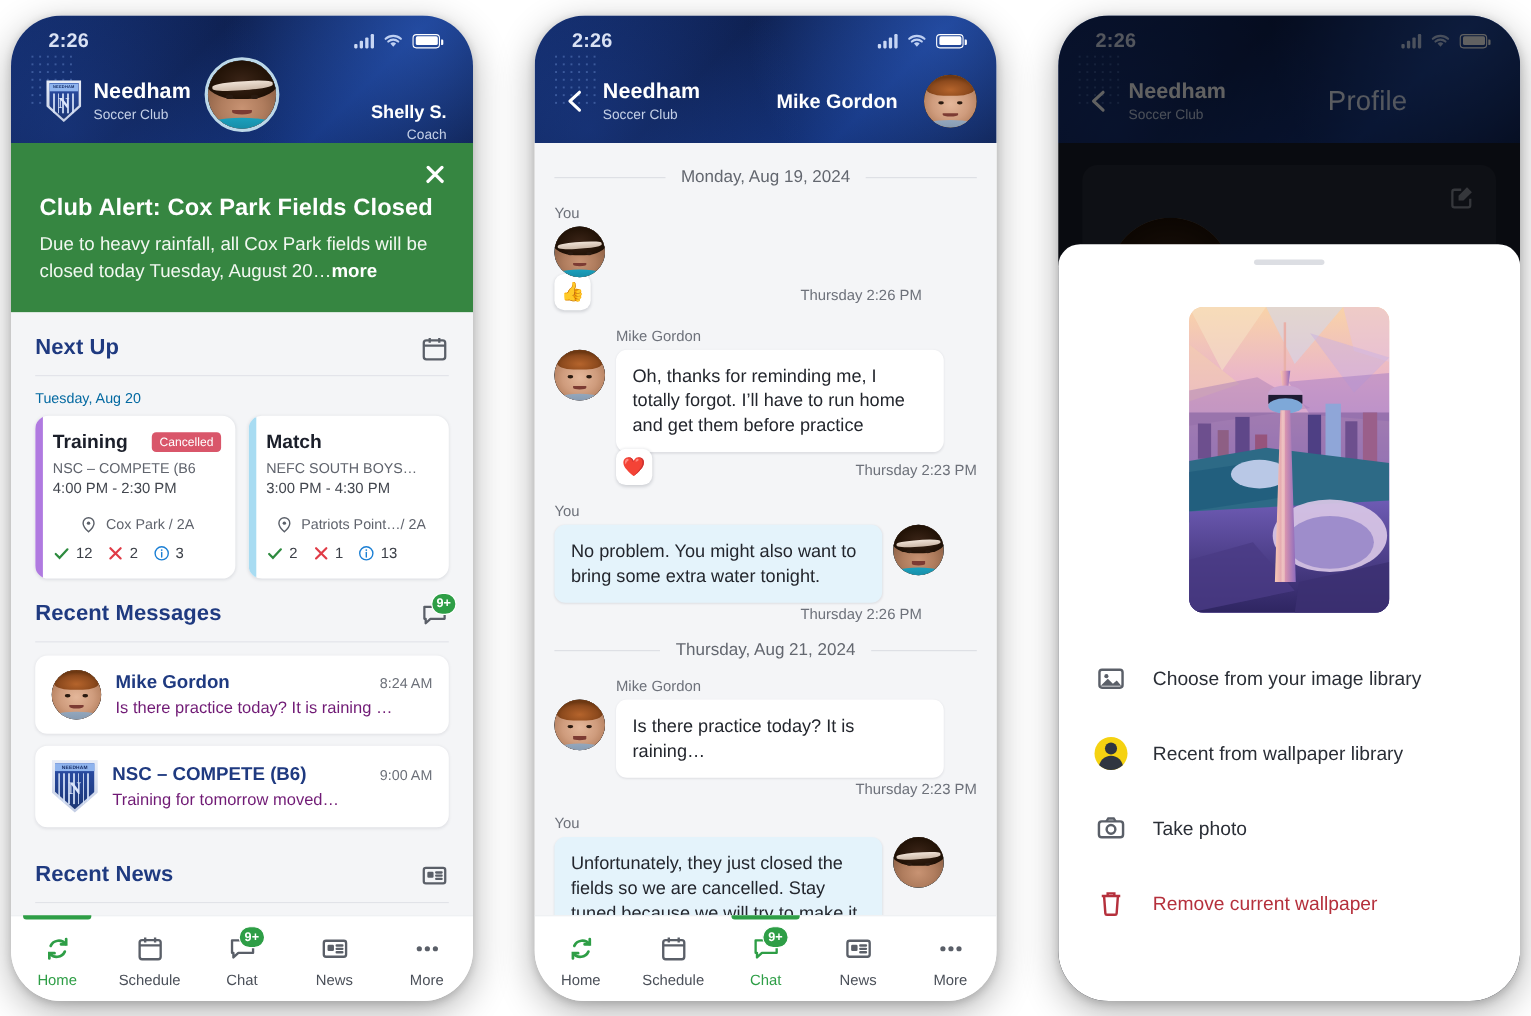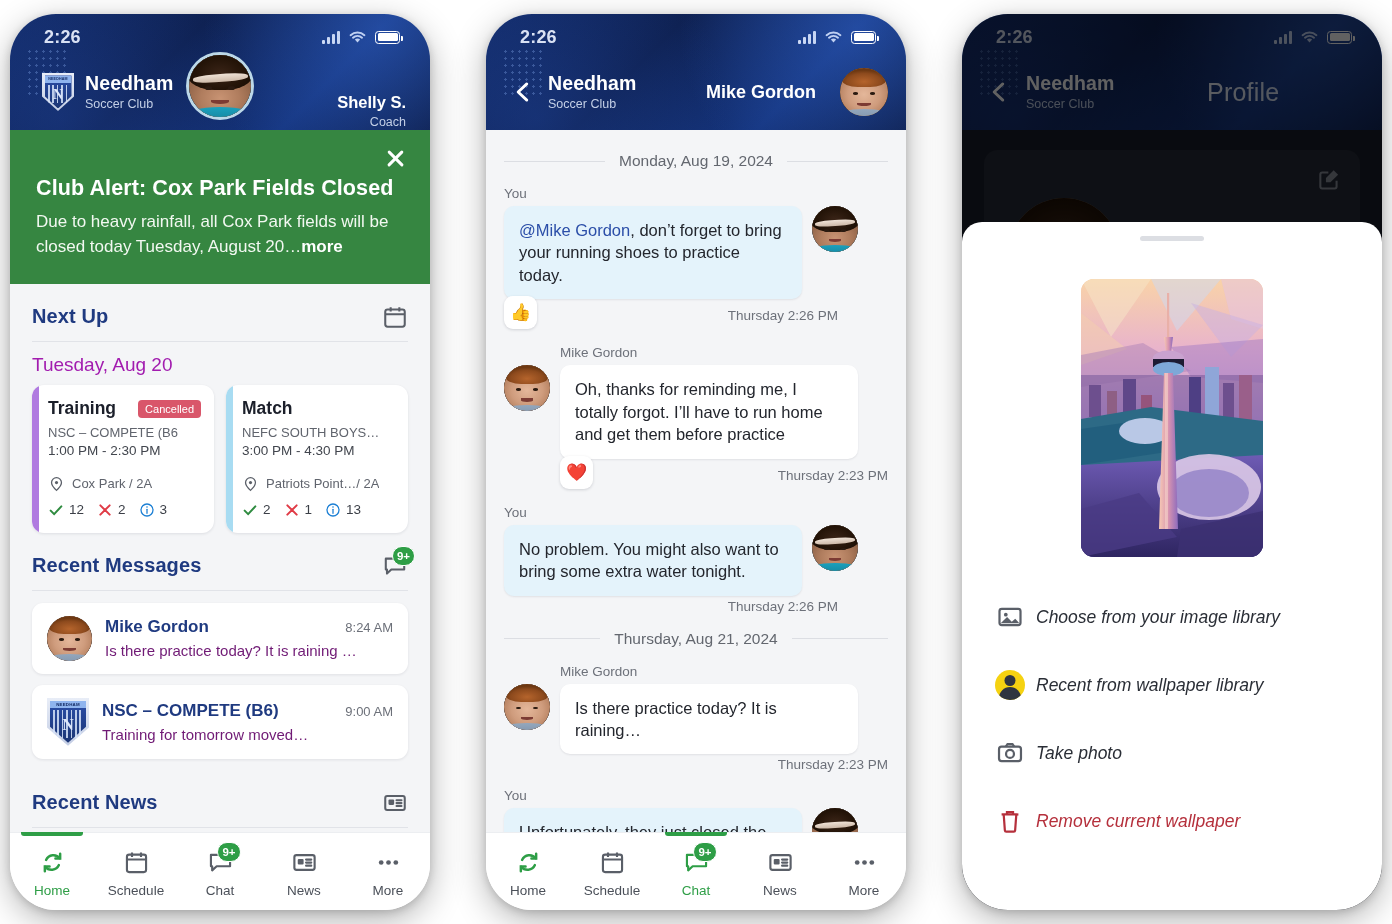--- a/index.html
+++ b/index.html
@@ -192,21 +192,21 @@
   
   .ic { width:26px; height:26px; position:relative; flex:0 0 auto; }
   .ic svg { width:100%; height:100%; display:block; }
   .badge9 {
     position:absolute; right:-7px; top:-7px; min-width:20px; height:20px;
     background:#2e9e46; color:#fff; border-radius:10px; font-size:11.5px;
     font-weight:700; display:flex; align-items:center; justify-content:center;
     padding:0 4px; border:1.5px solid #fff;
   }
 
-  .day-label { font-size:19px; color:#a21caf; padding: 12px 22px 9px 22px; }
+  .day-label { font-size:13px; color:#0369a1; padding: 12px 22px 9px 22px; }
 
   .cards-row { display:flex; gap:12px; padding: 0 22px; }
   .evt {
     position:relative; flex:1 1 0; background:#fff; border-radius:12px;
     padding: 14px 13px 13px 16px; min-height:148px;
     box-shadow:0 1px 3px rgba(18,25,45,.10);
     overflow:hidden;
   }
   .evt::before {
     content:""; position:absolute; left:0; top:0; bottom:0; width:7px;
@@ -215,21 +215,21 @@
   .evt.blue::before { background:#a8dcf2; }
   .evt-top { display:flex; align-items:flex-start; gap:1px; }
   .evt-type { font-size:17.5px; font-weight:700; color:#1b1f2a; line-height:1.1; }
   .pill {
     margin-left:auto; background:#d9566a; color:#fff; font-size:11px;
     padding:3px 7px; border-radius:4px; font-weight:400; white-space:nowrap;
     margin-top:1px;
   }
   .evt-team { font-size:13px; color:#60646d; margin-top:6px; line-height:1.32; }
   .evt-time { font-size:13.5px; color:#42464e; margin-top:1px; line-height:1.38; }
-  .evt-loc { display:flex; align-items:center; gap:7px; margin-top:14px; }
+  .evt-loc { display:flex; align-items:center; gap:7px; margin-top:14px;justify-content:center; }
   .pin { width:17px; height:18px; flex:0 0 auto; }
   .evt-loc-txt { font-size:13px; color:#60646d; white-space:nowrap; overflow:hidden; text-overflow:ellipsis;}
   .evt-stats { display:flex; align-items:center; gap:13px; margin-top:9px; }
   .stat { display:flex; align-items:center; gap:5px; font-size:13.5px; color:#3b3f47; }
   .stat svg { width:16px; height:16px; flex:0 0 auto; }
 
   .msg-card {
     background:#fff; border-radius:11px; margin: 0 22px 11px 22px;
     padding: 13px 15px; display:flex; align-items:center; gap:13px;
     box-shadow:0 1px 3px rgba(18,25,45,.09);
@@ -334,21 +334,21 @@
   .sheet-top { display:flex; align-items:center; padding: 0 24px 0 24px; height:42px;}
   .sheet-back { width:24px; height:24px; }
   .sheet-title { font-size:20px; font-weight:700; color:#1f3a80; margin:0 auto; }
   .sheet-save { font-size:18px; color:#2e9e46; }
   .wp-preview {
     width:182px; height:278px; margin: 22px auto 0 auto; border-radius:13px;
     overflow:hidden; position:relative;
     background: linear-gradient(178deg,#f7cfa3 0%,#f0b6c4 16%,#cfa7d8 30%,#8e7ac8 50%,#5b4c9e 70%,#3a2e72 100%);
   }
   .wp-opts { margin-top:26px; padding: 0 34px; }
-  .wp-opt { display:flex; align-items:center; gap:12px; height:68px;font-style:italic; }
+  .wp-opt { display:flex; align-items:center; gap:24px; height:68px; }
   .wp-opt .ic { width:28px; height:28px; }
   .wp-lbl { font-size:17.5px; color:#2a2e36; }
   .wp-opt.danger .wp-lbl { color:#b5303c; }
   .wp-av-yellow {
     width:30px; height:30px; border-radius:50%; background:#f5d211; position:relative; overflow:hidden; flex:0 0 auto;
   }
   .wp-av-yellow::before{
     content:""; position:absolute; left:50%; top:16%; transform:translateX(-50%);
     width:11px; height:11px; border-radius:50%; background:#2f3540;
   }
@@ -430,21 +430,21 @@
       <div class="hr"></div>
       <div class="day-label">Tuesday, Aug 20</div>
 
       <div class="cards-row">
         <div class="evt purple">
           <div class="evt-top">
             <div class="evt-type">Training</div>
             <div class="pill">Cancelled</div>
           </div>
           <div class="evt-team">NSC – COMPETE (B6</div>
-          <div class="evt-time">1:00 PM - 2:30 PM</div>
+          <div class="evt-time">4:00 PM - 2:30 PM</div>
           <div class="evt-loc">
             <svg class="pin" viewBox="0 0 24 24" fill="none" stroke="#5a5f68" stroke-width="1.8">
               <path d="M12 21s7-6.2 7-11a7 7 0 1 0-14 0c0 4.8 7 11 7 11z"></path>
                 <circle cx="12" cy="10" r="2.2" fill="#5a5f68" stroke="none"></circle>
             </svg>
             <div class="evt-loc-txt">Cox Park / 2A</div>
           </div>
           <div class="evt-stats">
             <div class="stat">
               <svg viewBox="0 0 24 24" fill="none" stroke="#2e8b3f" stroke-width="3" stroke-linecap="round">
@@ -668,21 +668,20 @@
 
       <div class="date-div">
         <div class="ln"></div>
           <div class="tx">Monday, Aug 19, 2024</div>
           <div class="ln"></div>
       </div>
 
       <div class="blk">
         <div class="sender">You</div>
         <div class="row-out">
-          <div class="bub out"><span class="ment">@Mike Gordon</span><span>, don’t forget to bring your running shoes to practice today.</span></div>
           <div class="c-av">
               <div class="face coach">
                 <div class="eyes"></div>
                 <div class="mouth"></div>
                 <div class="shoulders-teal"></div>
               </div>
             </div>
         </div>
         <div class="meta-row">
           <div class="react">👍</div>

